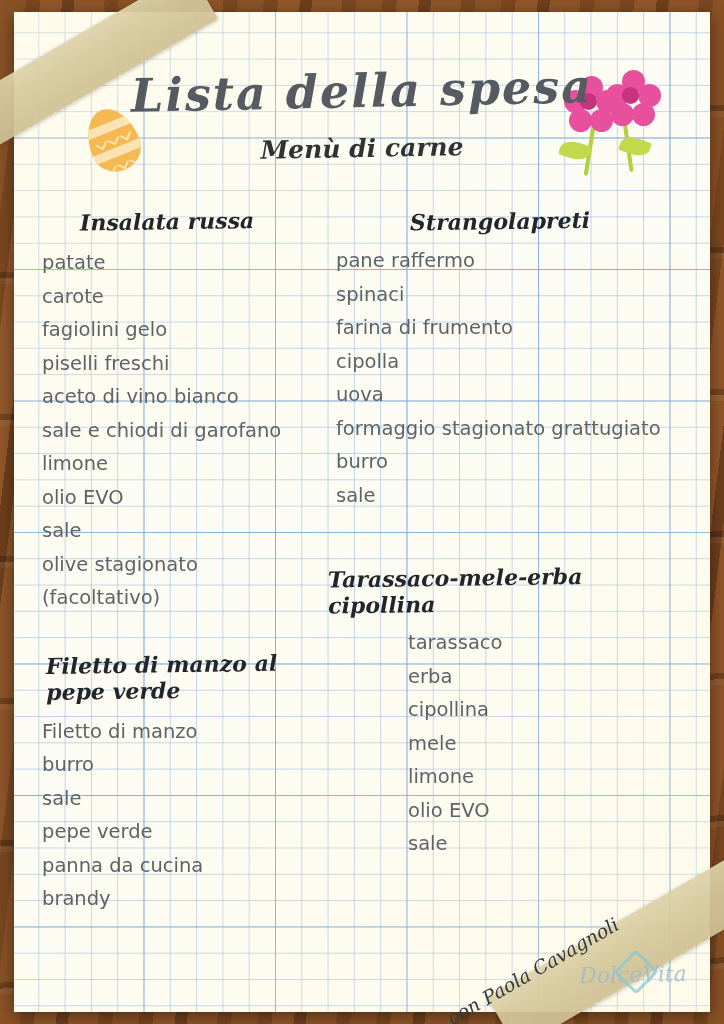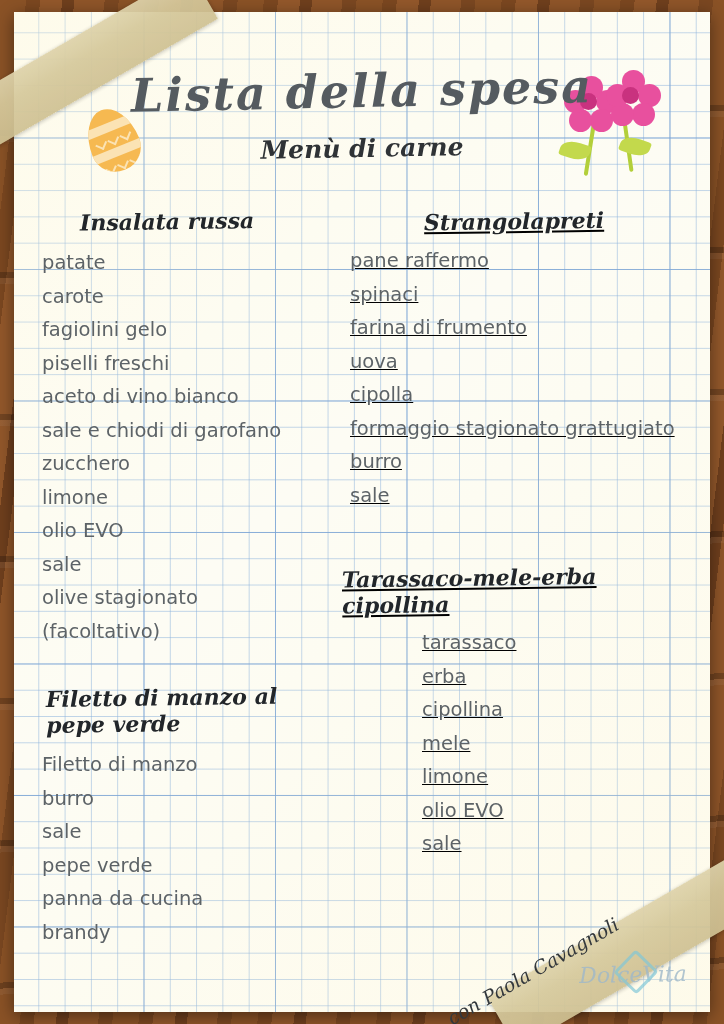--- a/index.html
+++ b/index.html
@@ -130,21 +130,21 @@
     color: #2f3336;
     transform: rotate(-1deg);
   }
 
   
   .col {
     position: absolute;
     top: 196px;
   }
   .col-left { left: 24px; width: 300px; }
-  .col-right { left: 328px; width: 360px; text-decoration: underline; }
+  .col-right { left: 314px; width: 360px; }
 
   .section { margin-bottom: 6px; }
 
   .section-title {
     font-family: "DejaVu Serif", serif;
     font-style: italic;
     font-weight: bold;
     font-size: 22px;
     color: #22262a;
     margin-bottom: 10px;
@@ -336,21 +336,20 @@
 
     <div class="section">
       <div class="section-title indent-1">Insalata russa</div>
       <ul class="items pad-1">
         <li>patate</li>
         <li>carote</li>
         <li>fagiolini gelo</li>
         <li>piselli freschi</li>
         <li>aceto di vino bianco</li>
         <li>sale e chiodi di garofano</li>
-        <li>zucchero</li>
         <li>limone</li>
         <li>olio EVO</li>
         <li>sale</li>
         <li>olive stagionato</li>
         <li>(facoltativo)</li>
       </ul>
     </div>
 
     <div class="gap-md"></div>
 
@@ -368,22 +367,22 @@
   </div>
 
   <div class="col col-right">
 
     <div class="section">
       <div class="section-title indent-2">Strangolapreti</div>
       <ul class="items pad-2">
         <li>pane raffermo</li>
         <li>spinaci</li>
         <li>farina di frumento</li>
+        <li>cipolla</li>
         <li>uova</li>
-        <li>cipolla</li>
         <li>formaggio stagionato grattugiato</li>
         <li>burro</li>
         <li>sale</li>
       </ul>
     </div>
 
     <div class="gap-lg"></div>
 
     <div class="section">
       <div class="section-title">Tarassaco-mele-erba cipollina</div>

